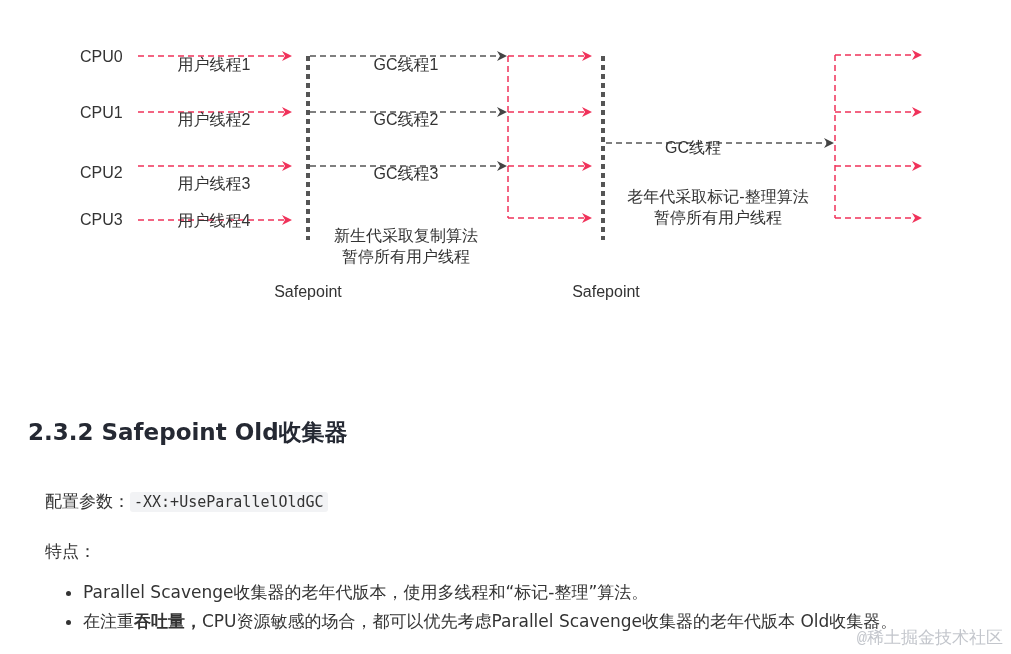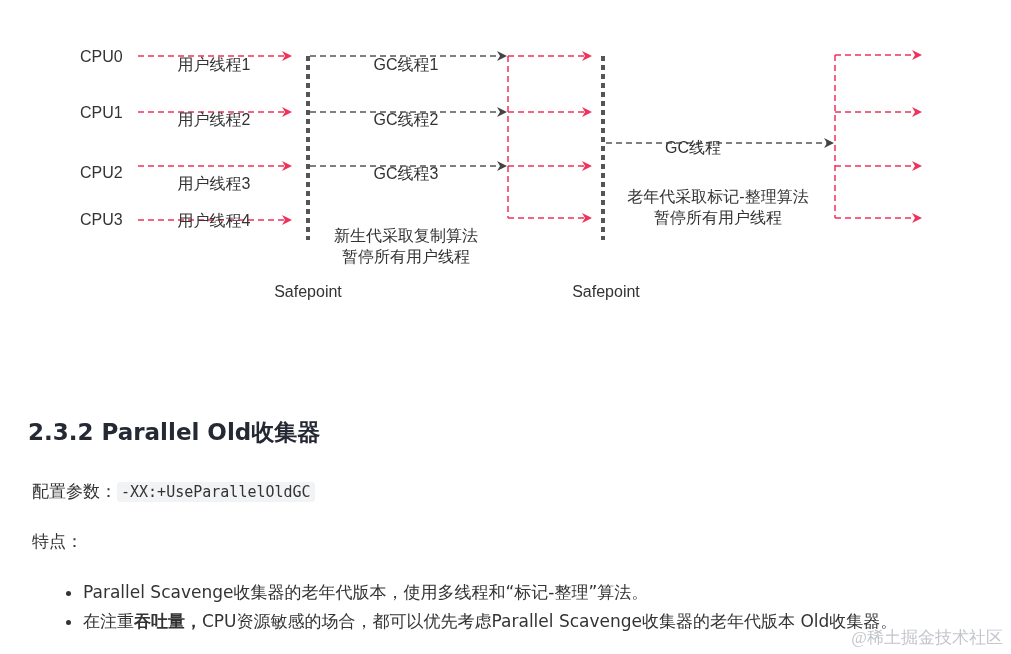--- a/index.html
+++ b/index.html
@@ -5,28 +5,28 @@
   html, body { margin: 0; padding: 0; background: #ffffff; }
   body { width: 1011px; height: 654px; position: relative; overflow: hidden;
          font-family: "DejaVu Sans", "Liberation Sans", sans-serif; color: #252933; }
   .diagram { position: absolute; left: 0; top: 0; width: 1011px; height: 340px; }
   .diagram svg { position: absolute; left: 0; top: 0; }
   .dlabel { position: absolute; font-family: "Liberation Sans", "DejaVu Sans", sans-serif;
             font-size: 16px; color: #333333; white-space: nowrap; line-height: 18px; }
   .dlabel.center { transform: translateX(-50%); text-align: right; margin-top: 31px; }
   .heading { position: absolute; left: 28px; top: 416px; font-size: 23px; font-weight: bold;
              color: #252933; margin: 0; line-height: 32px; }
-  .para { position: absolute; left: 28px; font-size: 17px; color: #333333; line-height: 28px; margin: 4px; }
+  .para { position: absolute; left: 28px; font-size: 17px; color: #333333; line-height: 23px; margin: 17px; }
   .code { font-family: "DejaVu Sans Mono", "Liberation Mono", monospace; font-size: 15px;
           background: #f2f3f5; border-radius: 3px; padding: 1px 4px; color: #333; }
   ul.list { position: absolute; left: 48px; top: 570px; margin: 8px; padding: 0 0 0 27px;
             font-size: 17px; color: #333; line-height: 29px; }
   ul.list li { margin: 0; }
   .watermark { position: absolute; right: 8px; top: 626px; font-size: 17px; color: #c3c6cc;
-               font-family: Liberation Serif, serif; }
+               font-family: Liberation Mono, monospace; }
 </style>
 </head>
 <body>
 
 <div class="diagram">
   <svg width="1011" height="340">
     <defs>
       <marker id="ar" markerWidth="10" markerHeight="10" refX="8" refY="5" orient="auto" markerUnits="userSpaceOnUse">
         <path d="M0,0 L10,5 L0,10 L3,5 z" fill="#f0325a"></path>
       </marker>
@@ -89,21 +89,21 @@
   <span class="dlabel center" style="left:406px;top:217px">暂停所有用户线程</span>
 
   <span class="dlabel center" style="left:693px;top:108px">GC线程</span>
   <span class="dlabel center" style="left:718px;top:157px">老年代采取标记-整理算法</span>
   <span class="dlabel center" style="left:718px;top:178px">暂停所有用户线程</span>
 
   <span class="dlabel center" style="left:308px;top:252px">Safepoint</span>
   <span class="dlabel center" style="left:606px;top:252px">Safepoint</span>
 </div>
 
-<h3 class="heading">2.3.2 Parallel Old收集器</h3>
+<h3 class="heading">2.3.2 Safepoint Old收集器</h3>
 
 <p class="para" style="top:473px">
   <span>配置参数：</span><code class="code">-XX:+UseParallelOldGC</code>
 </p>
 
 <p class="para" style="top:523px">特点：</p>
 
 <ul class="list">
   <li><span>Parallel Scavenge收集器的老年代版本，使用多线程和“标记-整理”算法。</span></li>
   <li><span>在注重</span><b>吞吐量，</b><span>CPU资源敏感的场合，都可以优先考虑Parallel Scavenge收集器的老年代版本 Old收集器。</span></li>

